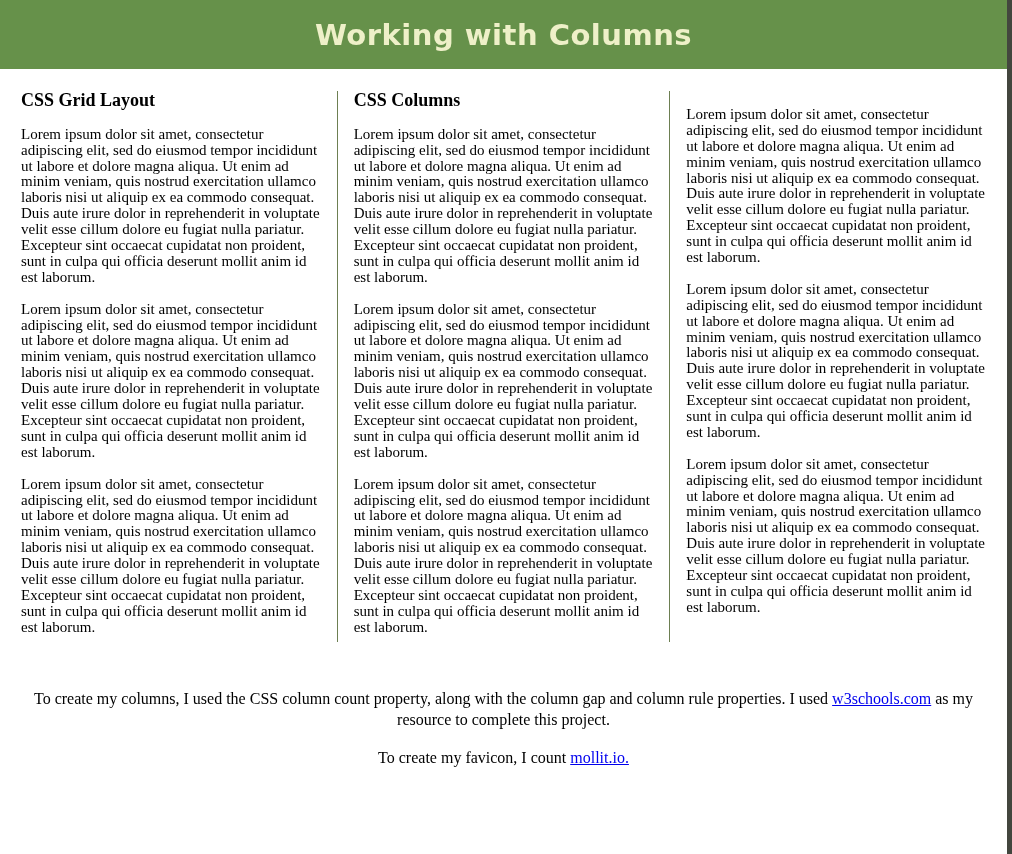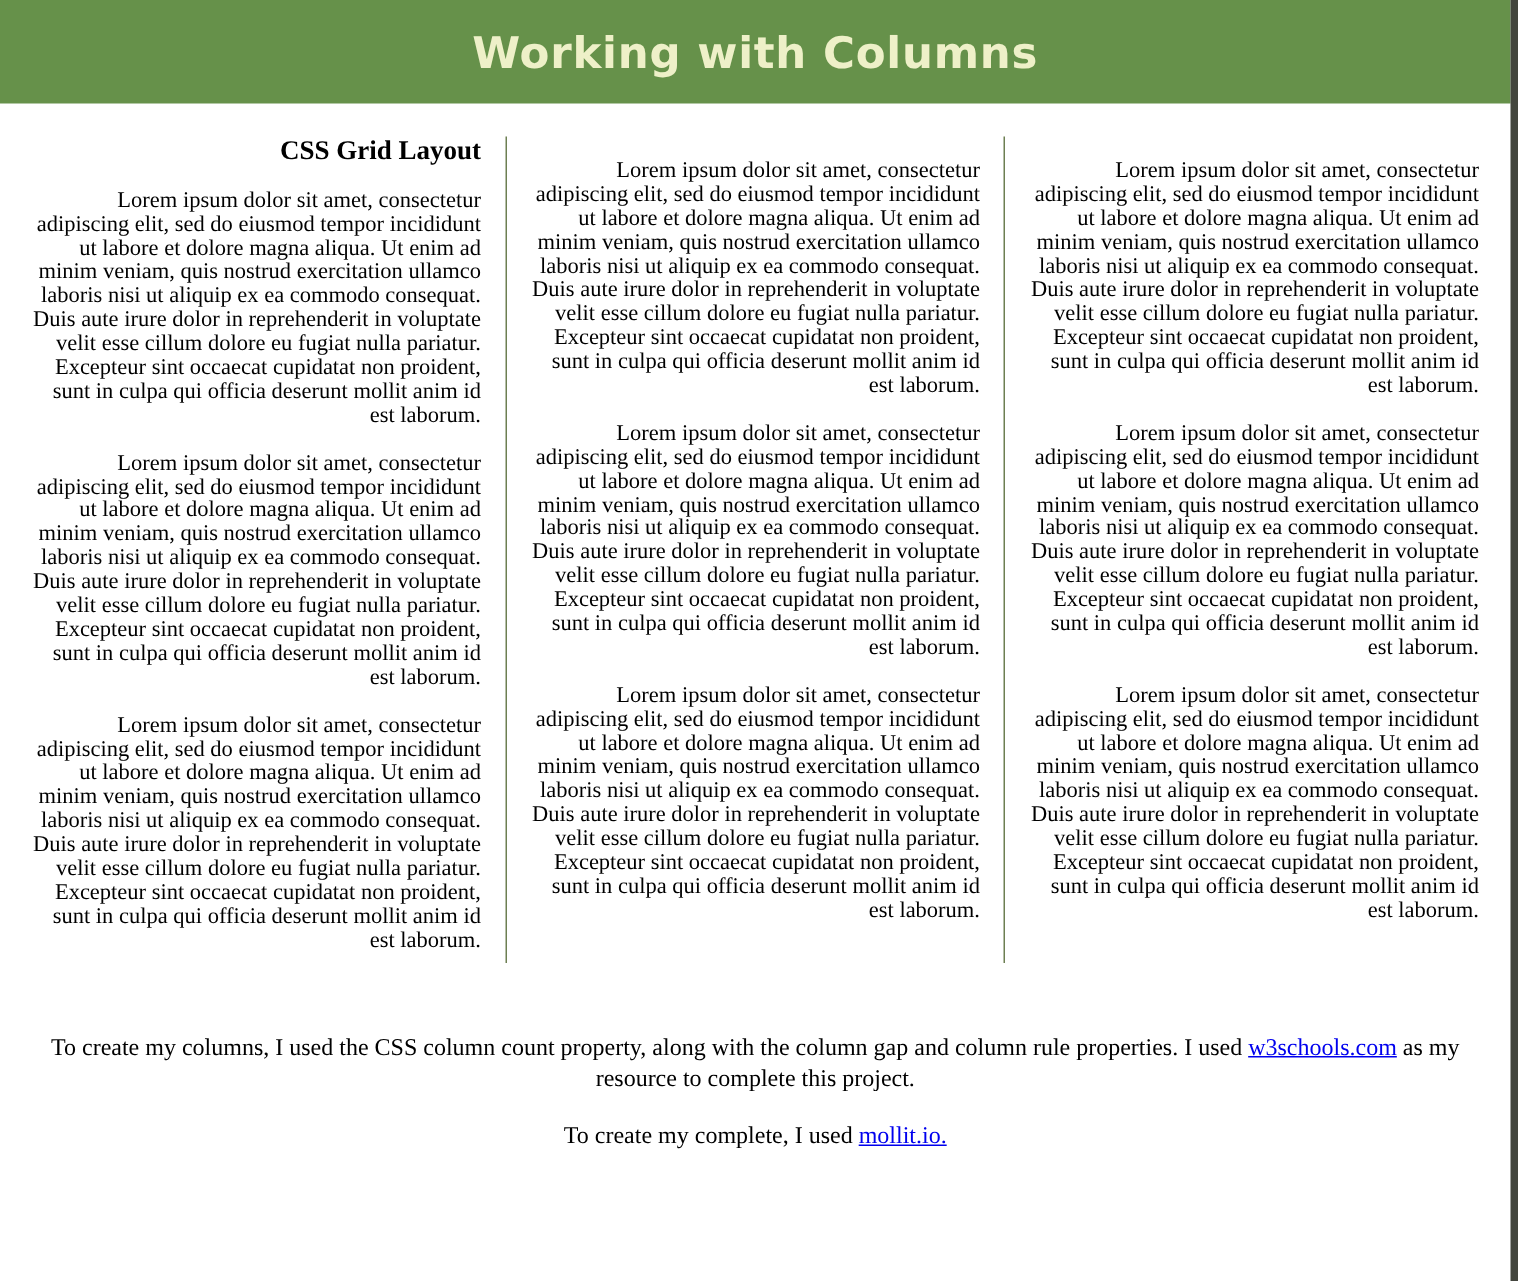--- a/index.html
+++ b/index.html
@@ -42,21 +42,20 @@
     color: #eef0c8;
     letter-spacing: 0.5px;
   }
   
   .columns-wrap {
     flex: 0 0 auto;
     padding: 22px 21px 0 21px;
     display: grid;
     grid-template-columns: 1fr 1px 1fr 1px 1fr;
     column-gap: 16px;
-    text-align: right;
   }
   .col {
     padding-bottom: 6px;
   }
   .col h3 {
     font-size: 18px;
     font-weight: bold;
     margin: 0 0 0 0;
     line-height: 1.1;
   }
@@ -97,37 +96,38 @@
     <section class="col">
       <h3>CSS Grid Layout</h3>
       <p>Lorem ipsum dolor sit amet, consectetur adipiscing elit, sed do eiusmod tempor incididunt ut labore et dolore magna aliqua. Ut enim ad minim veniam, quis nostrud exercitation ullamco laboris nisi ut aliquip ex ea commodo consequat. Duis aute irure dolor in reprehenderit in voluptate velit esse cillum dolore eu fugiat nulla pariatur. Excepteur sint occaecat cupidatat non proident, sunt in culpa qui officia deserunt mollit anim id est laborum.</p>
       <p>Lorem ipsum dolor sit amet, consectetur adipiscing elit, sed do eiusmod tempor incididunt ut labore et dolore magna aliqua. Ut enim ad minim veniam, quis nostrud exercitation ullamco laboris nisi ut aliquip ex ea commodo consequat. Duis aute irure dolor in reprehenderit in voluptate velit esse cillum dolore eu fugiat nulla pariatur. Excepteur sint occaecat cupidatat non proident, sunt in culpa qui officia deserunt mollit anim id est laborum.</p>
       <p>Lorem ipsum dolor sit amet, consectetur adipiscing elit, sed do eiusmod tempor incididunt ut labore et dolore magna aliqua. Ut enim ad minim veniam, quis nostrud exercitation ullamco laboris nisi ut aliquip ex ea commodo consequat. Duis aute irure dolor in reprehenderit in voluptate velit esse cillum dolore eu fugiat nulla pariatur. Excepteur sint occaecat cupidatat non proident, sunt in culpa qui officia deserunt mollit anim id est laborum.</p>
     </section>
 
     <div class="col-rule"></div>
 
     <section class="col">
+      <h3>CSS Columns</h3>
       <p>Lorem ipsum dolor sit amet, consectetur adipiscing elit, sed do eiusmod tempor incididunt ut labore et dolore magna aliqua. Ut enim ad minim veniam, quis nostrud exercitation ullamco laboris nisi ut aliquip ex ea commodo consequat. Duis aute irure dolor in reprehenderit in voluptate velit esse cillum dolore eu fugiat nulla pariatur. Excepteur sint occaecat cupidatat non proident, sunt in culpa qui officia deserunt mollit anim id est laborum.</p>
       <p>Lorem ipsum dolor sit amet, consectetur adipiscing elit, sed do eiusmod tempor incididunt ut labore et dolore magna aliqua. Ut enim ad minim veniam, quis nostrud exercitation ullamco laboris nisi ut aliquip ex ea commodo consequat. Duis aute irure dolor in reprehenderit in voluptate velit esse cillum dolore eu fugiat nulla pariatur. Excepteur sint occaecat cupidatat non proident, sunt in culpa qui officia deserunt mollit anim id est laborum.</p>
       <p>Lorem ipsum dolor sit amet, consectetur adipiscing elit, sed do eiusmod tempor incididunt ut labore et dolore magna aliqua. Ut enim ad minim veniam, quis nostrud exercitation ullamco laboris nisi ut aliquip ex ea commodo consequat. Duis aute irure dolor in reprehenderit in voluptate velit esse cillum dolore eu fugiat nulla pariatur. Excepteur sint occaecat cupidatat non proident, sunt in culpa qui officia deserunt mollit anim id est laborum.</p>
     </section>
 
     <div class="col-rule"></div>
 
     <section class="col">
       <p>Lorem ipsum dolor sit amet, consectetur adipiscing elit, sed do eiusmod tempor incididunt ut labore et dolore magna aliqua. Ut enim ad minim veniam, quis nostrud exercitation ullamco laboris nisi ut aliquip ex ea commodo consequat. Duis aute irure dolor in reprehenderit in voluptate velit esse cillum dolore eu fugiat nulla pariatur. Excepteur sint occaecat cupidatat non proident, sunt in culpa qui officia deserunt mollit anim id est laborum.</p>
       <p>Lorem ipsum dolor sit amet, consectetur adipiscing elit, sed do eiusmod tempor incididunt ut labore et dolore magna aliqua. Ut enim ad minim veniam, quis nostrud exercitation ullamco laboris nisi ut aliquip ex ea commodo consequat. Duis aute irure dolor in reprehenderit in voluptate velit esse cillum dolore eu fugiat nulla pariatur. Excepteur sint occaecat cupidatat non proident, sunt in culpa qui officia deserunt mollit anim id est laborum.</p>
       <p>Lorem ipsum dolor sit amet, consectetur adipiscing elit, sed do eiusmod tempor incididunt ut labore et dolore magna aliqua. Ut enim ad minim veniam, quis nostrud exercitation ullamco laboris nisi ut aliquip ex ea commodo consequat. Duis aute irure dolor in reprehenderit in voluptate velit esse cillum dolore eu fugiat nulla pariatur. Excepteur sint occaecat cupidatat non proident, sunt in culpa qui officia deserunt mollit anim id est laborum.</p>
     </section>
 
   </main>
 
   <section class="notes">
     <p><span>To create my columns, I used the CSS column count property, along with the column gap and column rule properties. I used </span><a href="#">w3schools.com</a><span> as my resource to complete this project.</span></p>
-    <p><span>To create my complete, I used </span><a href="#">mollit.io.</a></p>
+    <p><span>To create my favicon, I count </span><a href="#">mollit.io.</a></p>
   </section>
 
   <div class="spacer"></div>
 
 </div>
 
 <div class="window-edge"></div>
 
 </body></html>

